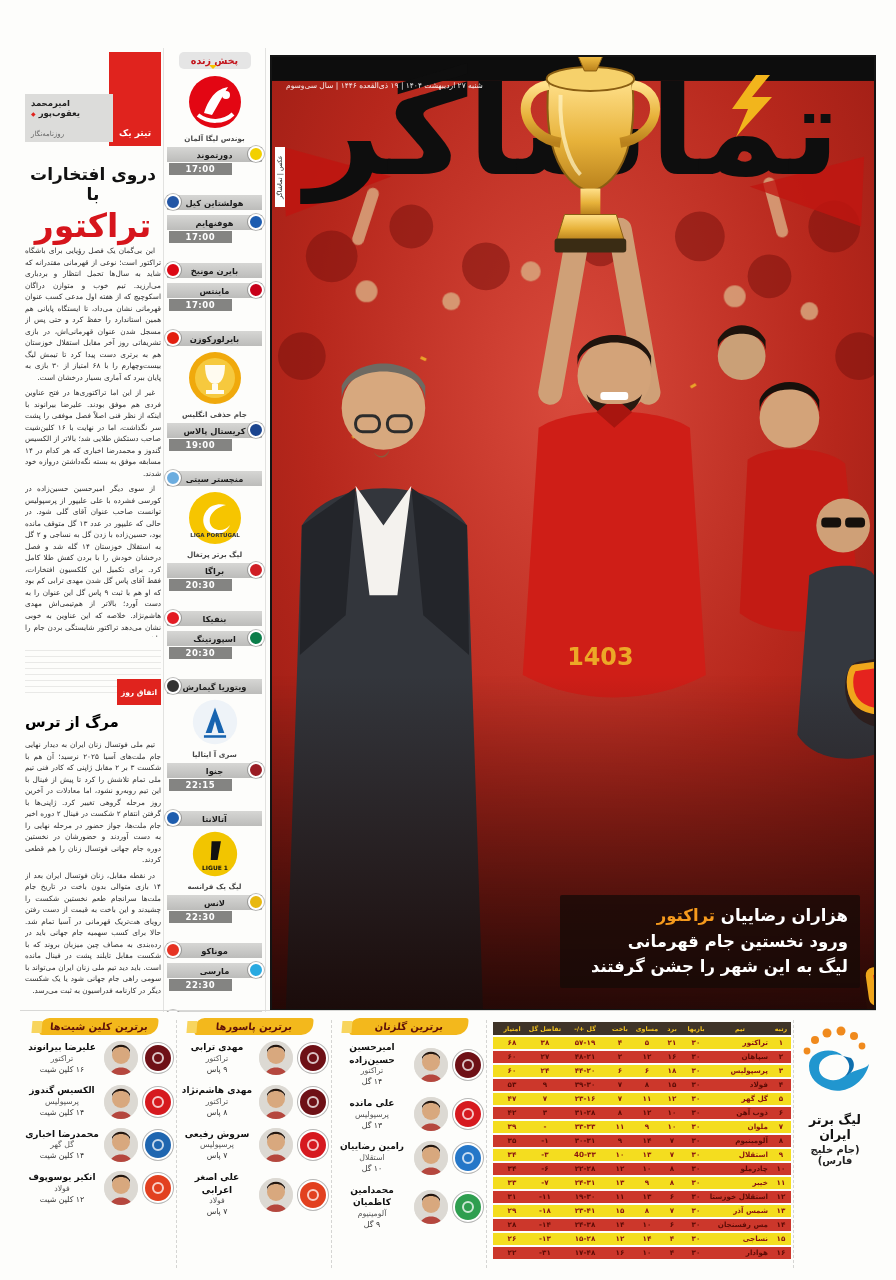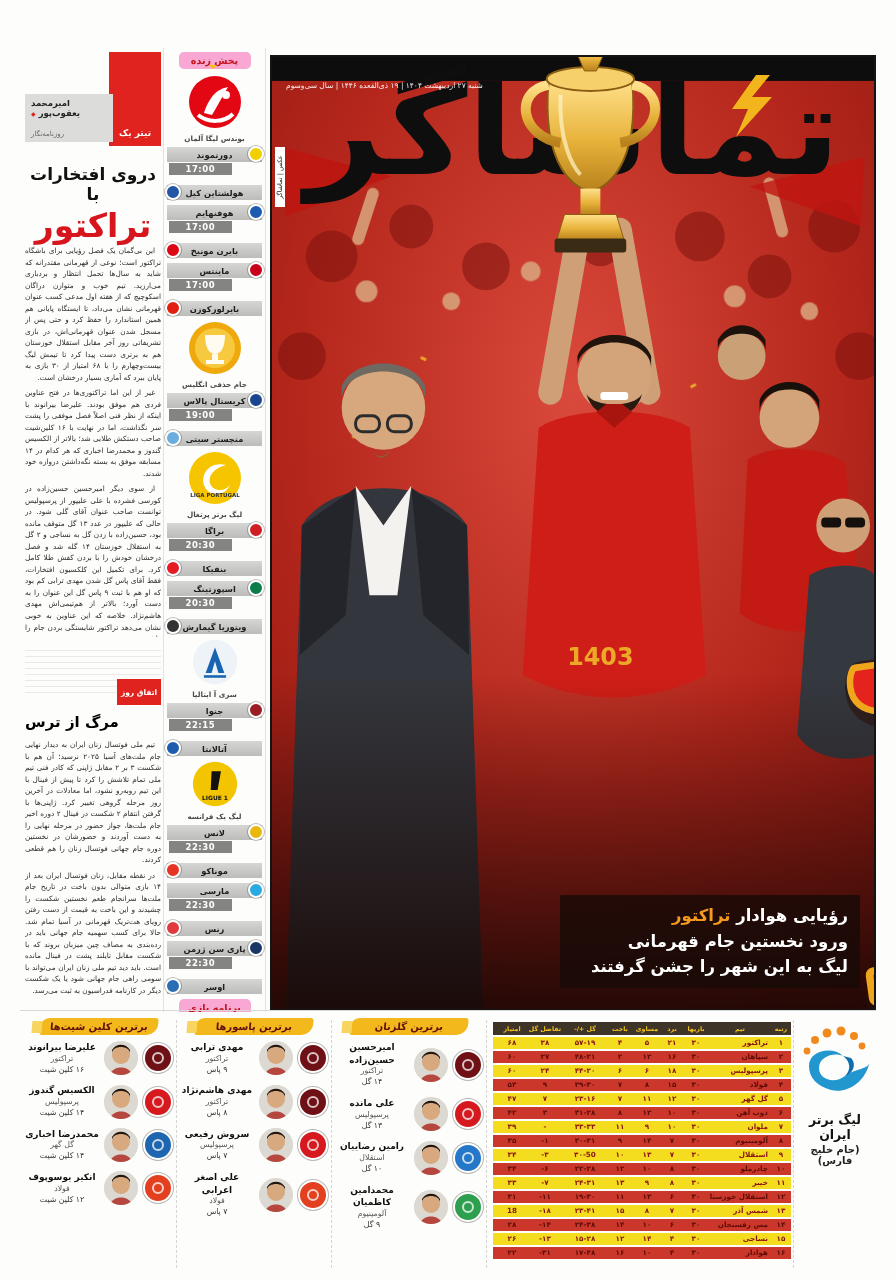--- a/index.html
+++ b/index.html
@@ -25,35 +25,35 @@
   .ruled-gap { height:50px; margin:8px 0 0; position:relative;
     background:repeating-linear-gradient(#fdfdfb 0 5px, #e9e9e7 5px 6px); }
   .event-kicker { position:absolute; right:0; bottom:-10px; width:44px; height:26px; background:#e0231e;
     color:#fff; font-size:7.5px; font-weight:bold; display:flex; align-items:center; justify-content:center; }
   .event-title { font-size:15px; font-weight:bold; color:#000000; text-align:left; margin:18px 0 8px; }
   #event-body { height:300px; overflow:hidden; }
 
   
   #tv-col { position:absolute; left:163px; top:48px; width:103px; height:964px;
     border-left:1px solid #e2e2e0; border-right:1px solid #e2e2e0; padding:2px 3px; overflow:hidden; }
-  .tv-tab { width:72px; margin:2px auto 6px; background:#f9a8d4; color:#c3151c; font-weight:bold;
+  .tv-tab { width:72px; margin:2px auto 6px; background:#e5e5e5; color:#c3151c; font-weight:bold;
     font-size:9.5px; text-align:center; padding:3px 0; border-radius:5px; position:relative; }
   .tv-tab::after { content:""; position:absolute; bottom:-4px; right:46%; border:4px solid transparent; border-top-color:#f5c400; }
   .league-block { text-align:center; margin:3px 0 4px; }
   .league-logo { width:46px; height:46px; margin:0 auto; }
   .league-logo.big { width:54px; height:54px; }
   .league-name { font-size:7.2px; font-weight:bold; color:#4a4a4a; margin-top:1px; }
   .match { margin:2px 0 5px; }
   .team-bar { position:relative; height:15px; background:linear-gradient(#d6d6d4,#bcbcba);
     display:flex; align-items:center; justify-content:center; font-size:8.3px; font-weight:bold; color:#1d1d1d; }
   .team-bar .tname { white-space:nowrap; overflow:hidden; }
   .badge { position:absolute; width:16px; height:16px; border-radius:50%; border:2px solid #fff;
     box-shadow:0 0 0 1px rgba(0,0,0,.25); top:-1px; }
   .badge.b-right { right:-2px; } .badge.b-left { left:-2px; }
-  .time-row { height:21px; margin:1px 0; }
+  .time-row { height:31px; margin:1px 0; }
   .time-bar { width:66%; margin-right:32%; height:12px; background:#848482; color:#fff;
     font-size:8.5px; font-weight:bold; text-align:center; line-height:12px; letter-spacing:.5px; direction:ltr; }
 
   
   #photo { position:absolute; left:270px; top:55px; width:606px; height:956px; background:#a81d15;
     border:2px solid #141414; overflow:hidden; }
   #photo-bg, #photo-fg { position:absolute; inset:0; width:100%; height:100%; }
   #photo-bg { z-index:0; } 
   #masthead { position:absolute; z-index:1; top:8px; width:100%; text-align:center;
     font-size:122px; font-weight:bold; color:#0e0e0e; transform:scaleX(1.1); line-height:1.1; }
@@ -439,21 +439,21 @@
     <svg id="headline-svg" viewBox="0 0 606 430">
       <g transform="rotate(-8 300 215)" font-family="DejaVu Sans, sans-serif" font-weight="bold" text-anchor="end">
         <text x="592" y="172" font-size="138" fill="none" stroke="#2a0e07" stroke-width="30" stroke-linejoin="round" opacity="0.55">تب</text>
         <text x="588" y="412" font-size="186" fill="none" stroke="#2a0e07" stroke-width="34" stroke-linejoin="round" opacity="0.55">تبریز</text>
         <text x="586" y="166" font-size="138" fill="#e5231e" stroke="#f0a61c" stroke-width="13" stroke-linejoin="round" paint-order="stroke">تب</text>
         <text x="582" y="406" font-size="186" fill="#e5231e" stroke="#f0a61c" stroke-width="15" stroke-linejoin="round" paint-order="stroke">تبریز</text>
       </g>
     </svg>
 
     <div id="hero-caption">
-      <span>رؤیایی هوادار </span><span class="hl">تراکتور</span><br>
+      <span>هزاران رضاییان </span><span class="hl">تراکتور</span><br>
       <span>ورود نخستین جام قهرمانی</span><br>
       <span>لیگ به این شهر را جشن گرفتند</span>
     </div>
   </main>
 
   <div id="bottom-sep"></div>
   <section id="bottom">
     <div class="vsep" style="left:151px"></div>
     <div class="vsep" style="left:306px"></div>
     <div class="vsep" style="left:461px"></div>
@@ -735,21 +735,21 @@
           <span class="num">-۱</span>
           <span class="num">۳۵</span>
         </div>
         <div class="lt-row yellow">
           <span class="num">۹</span>
           <span class="team-cell">استقلال</span>
           <span class="num">۳۰</span>
           <span class="num">۷</span>
           <span class="num">۱۳</span>
           <span class="num">۱۰</span>
-          <span class="num">۳۰-50</span>
+          <span class="num">40-۳۳</span>
           <span class="num">-۳</span>
           <span class="num">۳۴</span>
         </div>
         <div class="lt-row red">
           <span class="num">۱۰</span>
           <span class="team-cell">چادرملو</span>
           <span class="num">۳۰</span>
           <span class="num">۸</span>
           <span class="num">۱۰</span>
           <span class="num">۱۲</span>
@@ -781,21 +781,21 @@
         </div>
         <div class="lt-row yellow">
           <span class="num">۱۳</span>
           <span class="team-cell">شمس آذر</span>
           <span class="num">۳۰</span>
           <span class="num">۷</span>
           <span class="num">۸</span>
           <span class="num">۱۵</span>
           <span class="num">۲۳-۴۱</span>
           <span class="num">-۱۸</span>
-          <span class="num">18</span>
+          <span class="num">۲۹</span>
         </div>
         <div class="lt-row red">
           <span class="num">۱۴</span>
           <span class="team-cell">مس رفسنجان</span>
           <span class="num">۳۰</span>
           <span class="num">۶</span>
           <span class="num">۱۰</span>
           <span class="num">۱۴</span>
           <span class="num">۲۴-۳۸</span>
           <span class="num">-۱۴</span>

